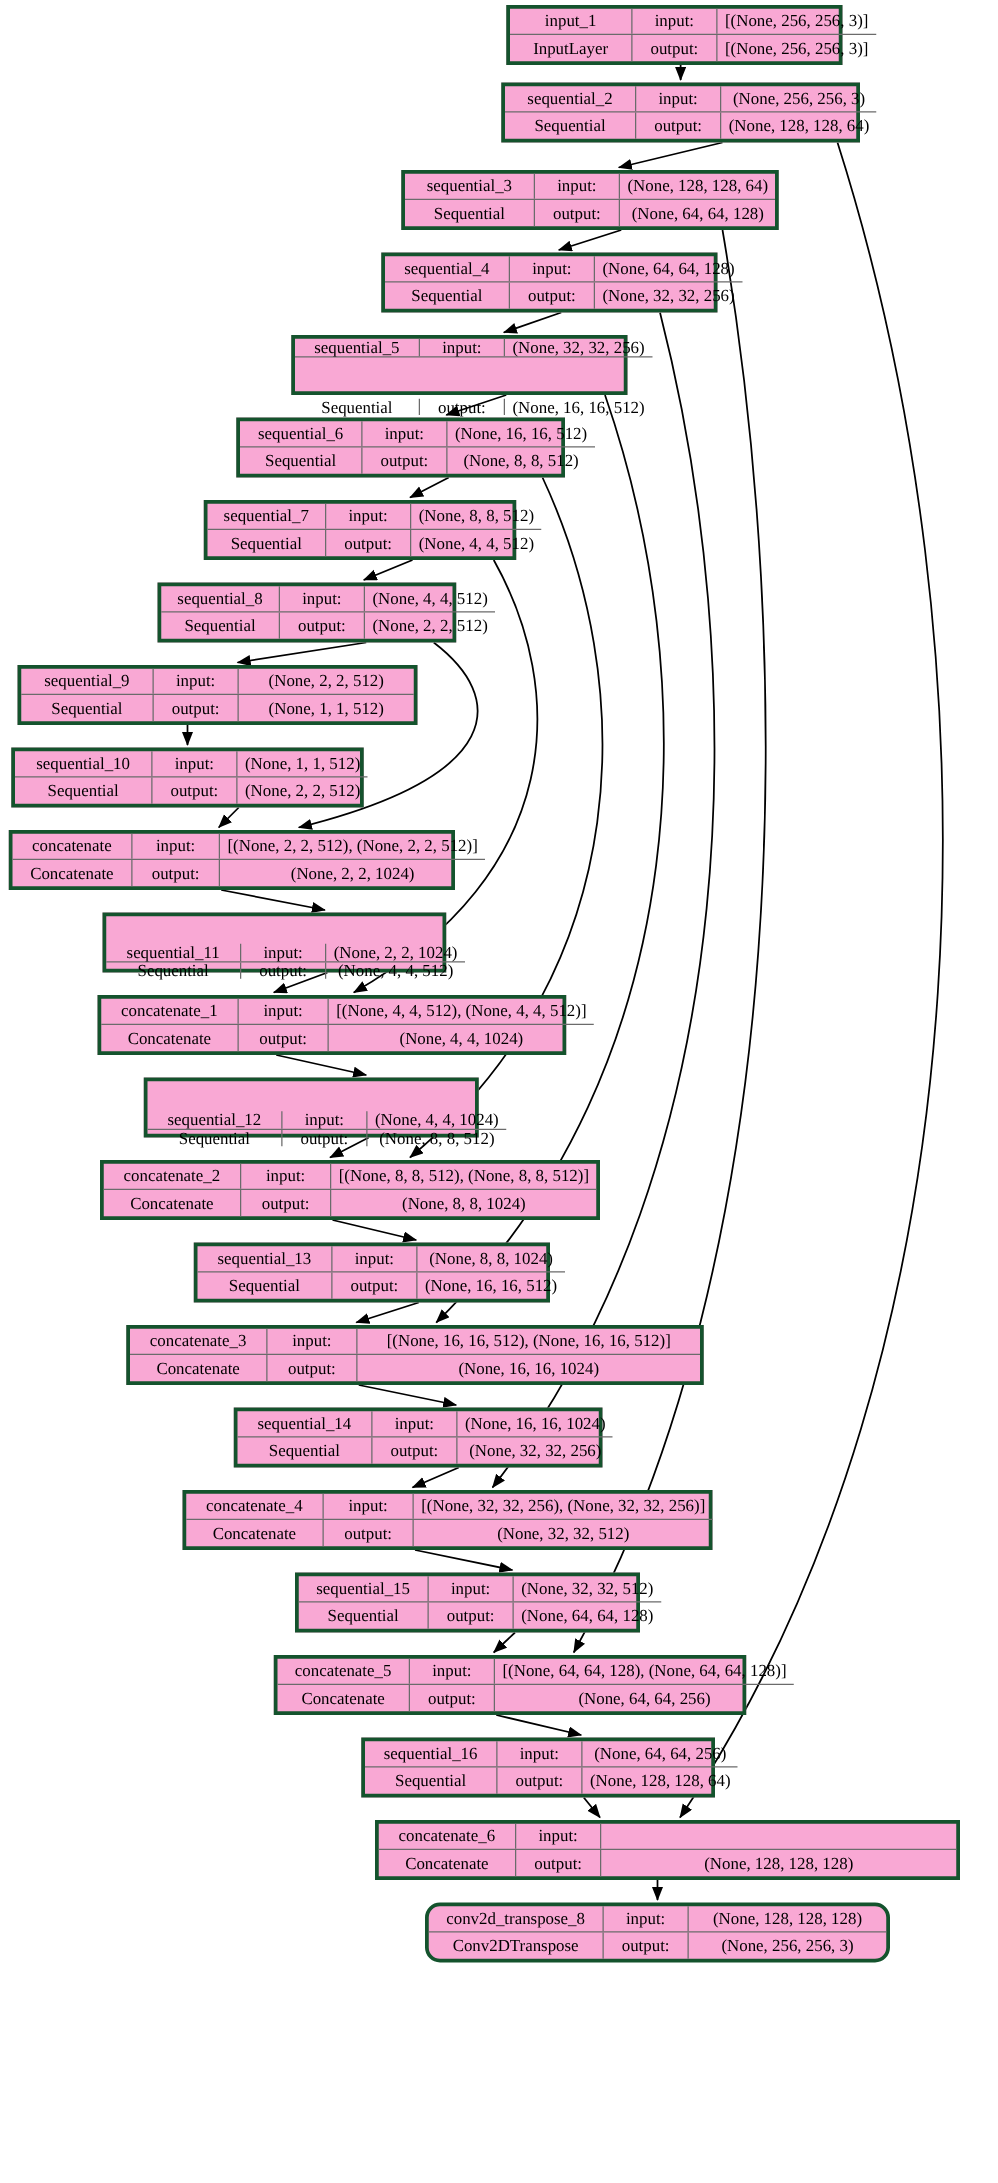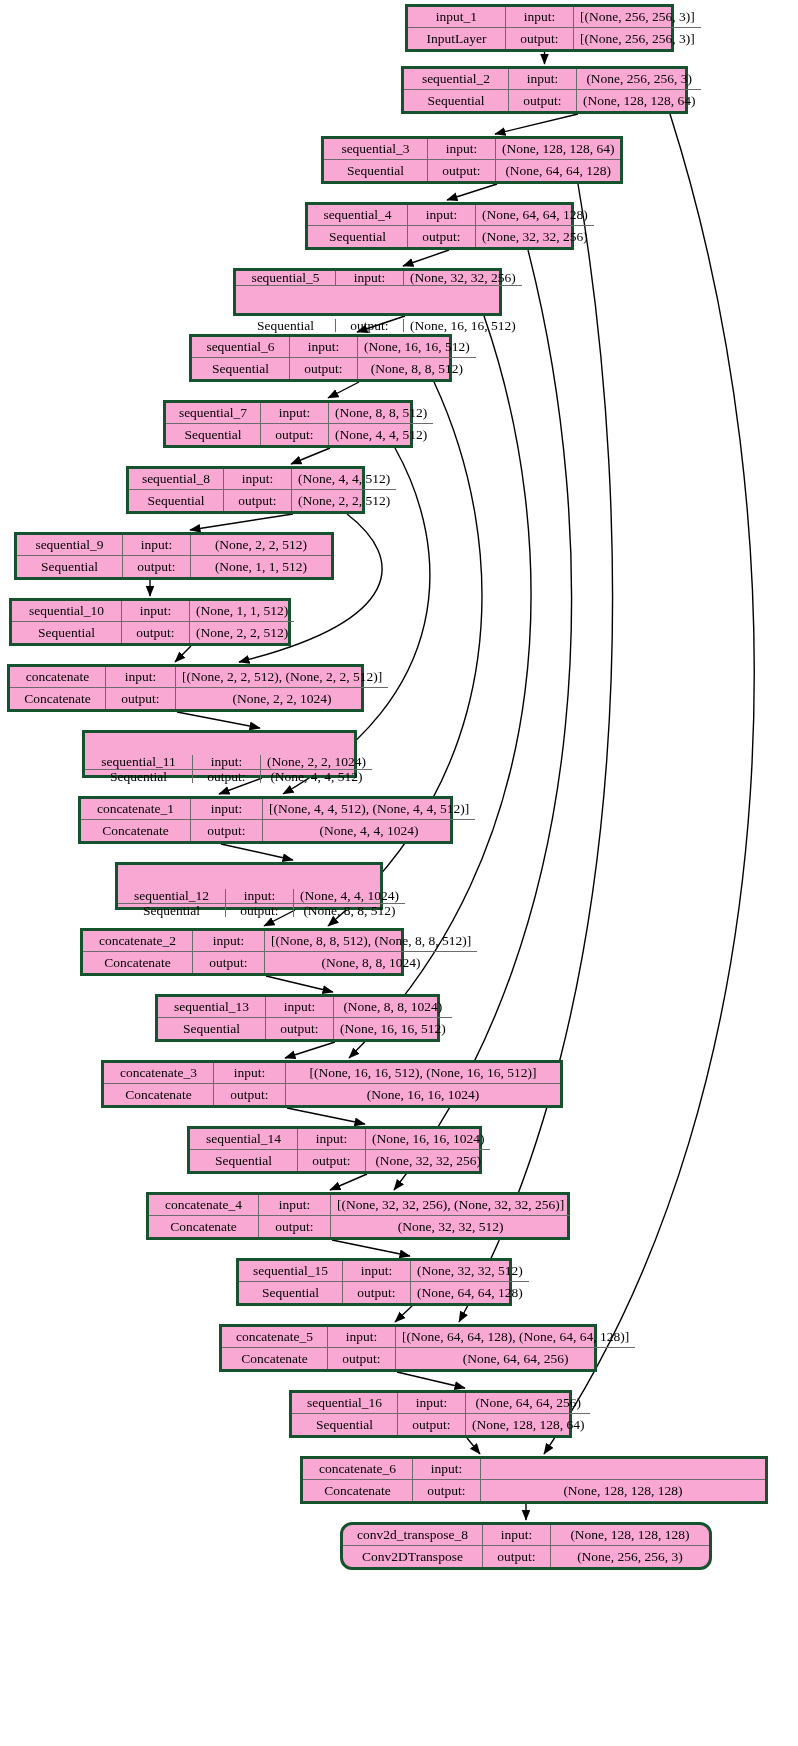--- a/index.html
+++ b/index.html
@@ -257,21 +257,21 @@
           <div class="cell lbl">sequential_12</div>
           <div class="cell io">input:</div>
           <div class="cell shape">(None, 4, 4, 1024)</div>
         </div>
         <div class="nrow" style="grid-template-columns: 108px 68px 1fr;">
           <div class="cell lbl">Sequential</div>
           <div class="cell io">output:</div>
           <div class="cell shape">(None, 8, 8, 512)</div>
         </div>
       </div>
-      <div class="node" style="left: 80px; top: 928px; width: 324px; height: 48px;">
+      <div class="node" style="left: 80px; top: 928px; width: 400px; height: 48px;">
         <div class="nrow top" style="grid-template-columns: 110px 72px 1fr;">
           <div class="cell lbl">concatenate_2</div>
           <div class="cell io">input:</div>
           <div class="cell shape">[(None, 8, 8, 512), (None, 8, 8, 512)]</div>
         </div>
         <div class="nrow" style="grid-template-columns: 110px 72px 1fr;">
           <div class="cell lbl">Concatenate</div>
           <div class="cell io">output:</div>
           <div class="cell shape">(None, 8, 8, 1024)</div>
         </div>

